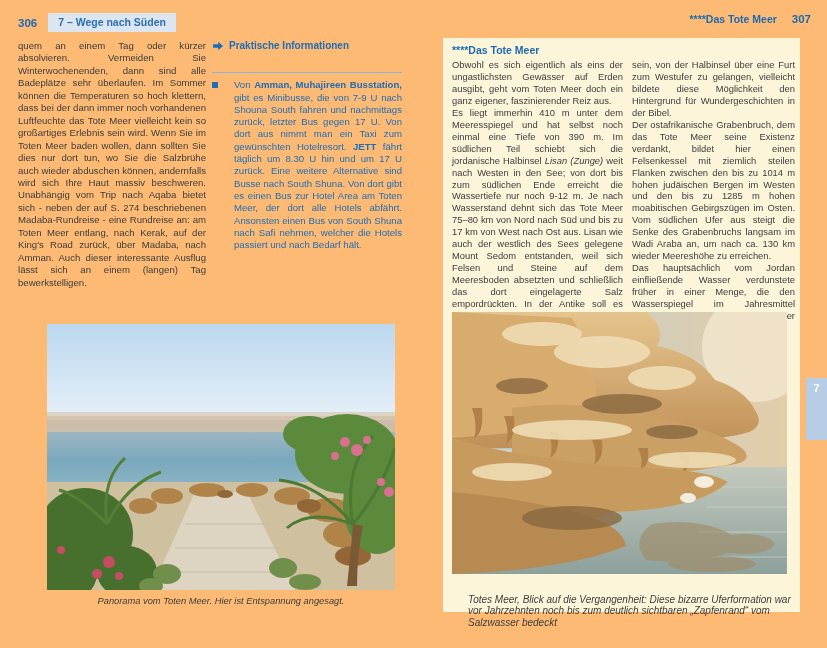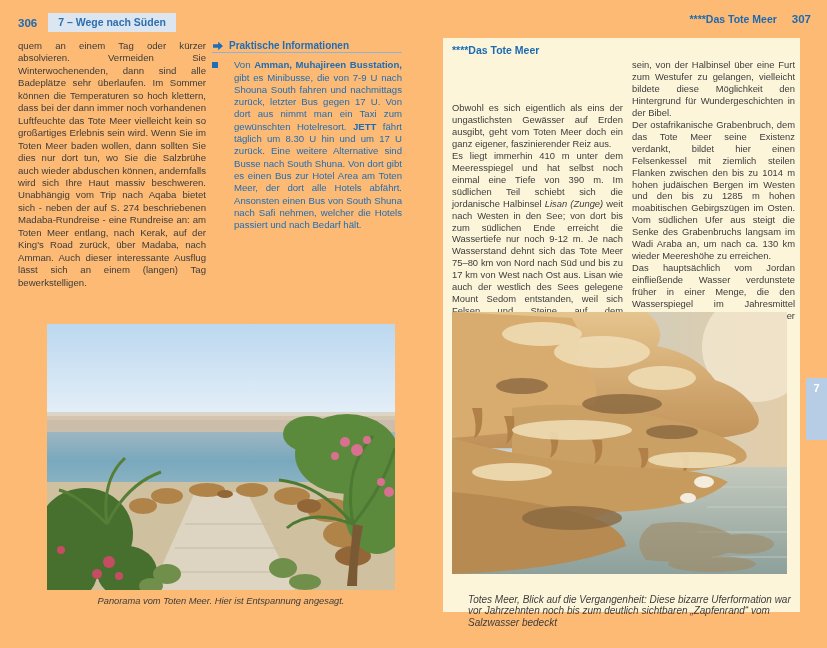--- a/index.html
+++ b/index.html
@@ -14,42 +14,42 @@
   .headlabel{color:#1d6ab2;font-weight:bold;font-size:10.5px;}
 
   
   .body-col{position:absolute;left:18px;top:40px;width:188px;font-size:9.6px;line-height:12.45px;
             text-align:justify;color:#3c3c3c;}
   .body-col p{margin:0;}
 
   
   .info-col{position:absolute;left:212px;top:40px;width:190px;color:#1e6db6;font-size:9.6px;line-height:12.3px;}
   .info-title{display:flex;align-items:center;gap:5px;font-weight:bold;font-size:10px;
-              border-bottom:1px solid #8fb3d8;padding-bottom:0;margin-bottom:6px;}
+              border-bottom:1px solid #8fb3d8;padding-bottom:20px;margin-bottom:6px;}
   .info-sub{display:flex;align-items:center;gap:5px;font-weight:bold;margin-bottom:2px;}
   .info-list{list-style:none;margin:0;padding:0;}
   .info-list li{display:flex;gap:16px;margin:4px 0 1px 0;}
   .sqbullet{flex:0 0 auto;width:6px;height:6px;background:#1e6db6;margin-top:3px;}
   .li-text{text-align:justify;}
   .b{font-weight:bold;}
   .it{font-style:italic;}
 
   
   .fig-left{position:absolute;left:35px;top:312px;width:348px;margin:12px;}
   .fig-left svg{display:block;}
   .fig-right{position:absolute;left:452px;top:312px;width:335px;margin:0;}
   .fig-right svg{display:block;}
   figcaption{margin-top:6px;text-align:center;font-style:italic;font-size:9.3px;line-height:11.2px;color:#3c3c3c;}
 
   
   .cream{position:absolute;left:443px;top:38px;width:357px;height:574px;background:#fcf5da;}
   .r-heading{position:absolute;left:452px;top:44px;margin:0;color:#1d6ab2;font-size:10.5px;font-weight:bold;}
   .r-col{position:absolute;top:59px;font-size:9.4px;line-height:11.95px;text-align:justify;color:#3c3c3c;}
   .r-col p{margin:0;}
-  .r-col1{left:452px;width:171px;margin-top:43px;}
+  .r-col1{left:452px;width:171px;}
   .r-col2{left:632px;width:163px;}
   .r-caption{position:absolute;left:452px;top:578px;width:335px;margin:16px;text-align:left;
              font-style:italic;font-size:10px;line-height:11.4px;color:#3c3c3c;}
 
   
   .tab{position:absolute;left:806px;top:378px;width:21px;height:62px;background:#b7cde6;
        color:#ffffff;font-weight:bold;font-size:11px;text-align:center;padding-top:4px;box-sizing:border-box;}
 </style>
 </head>
 <body>

